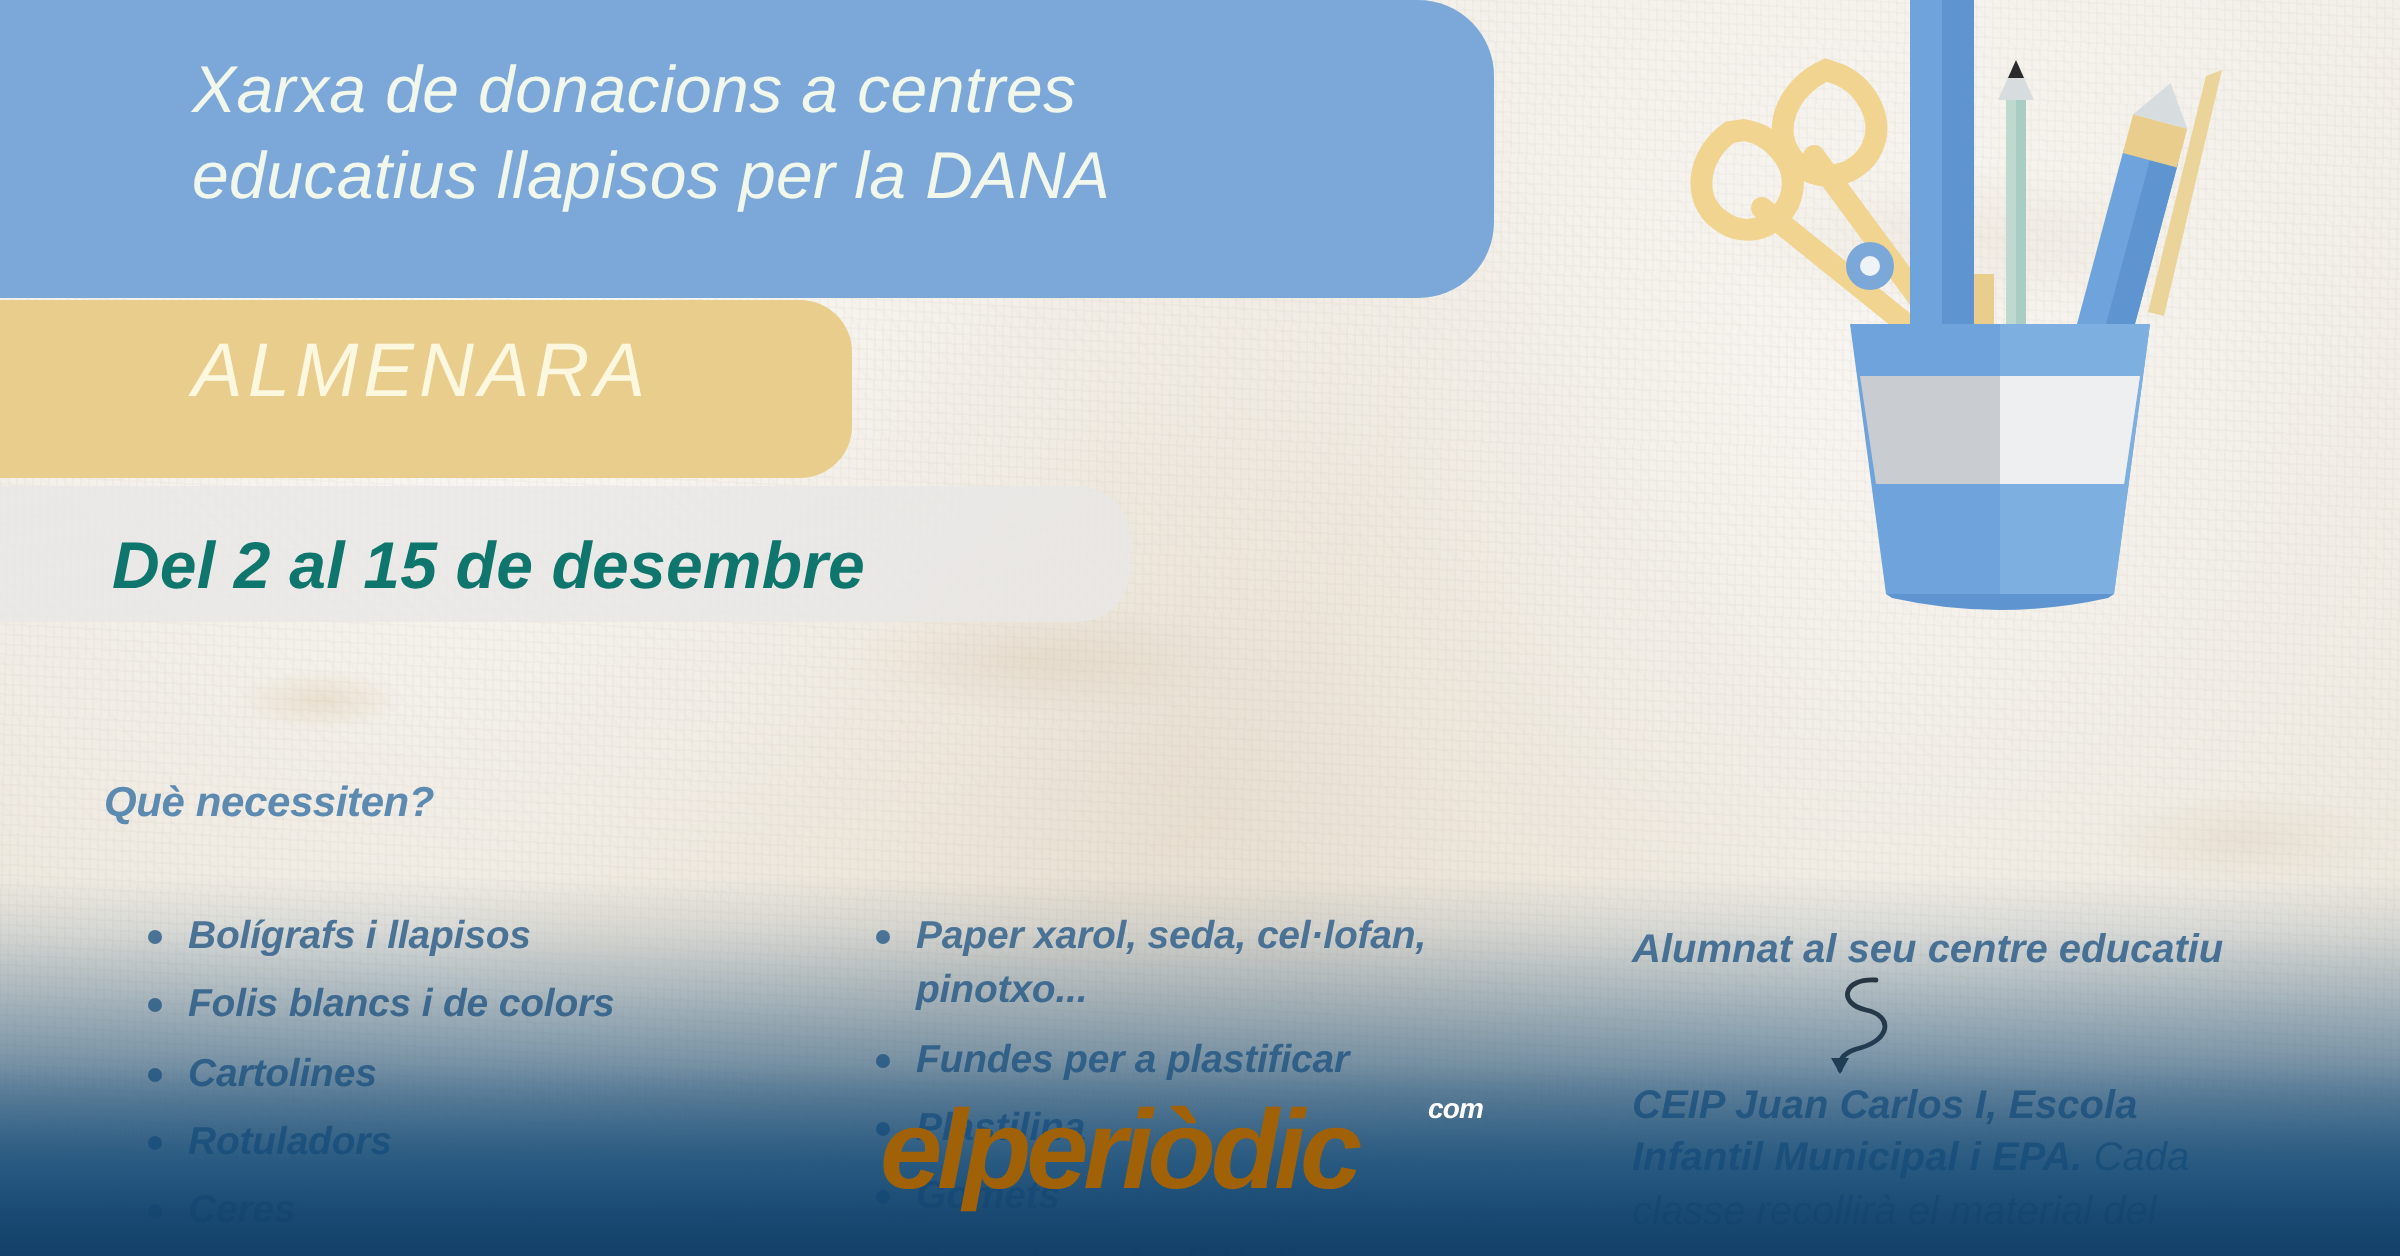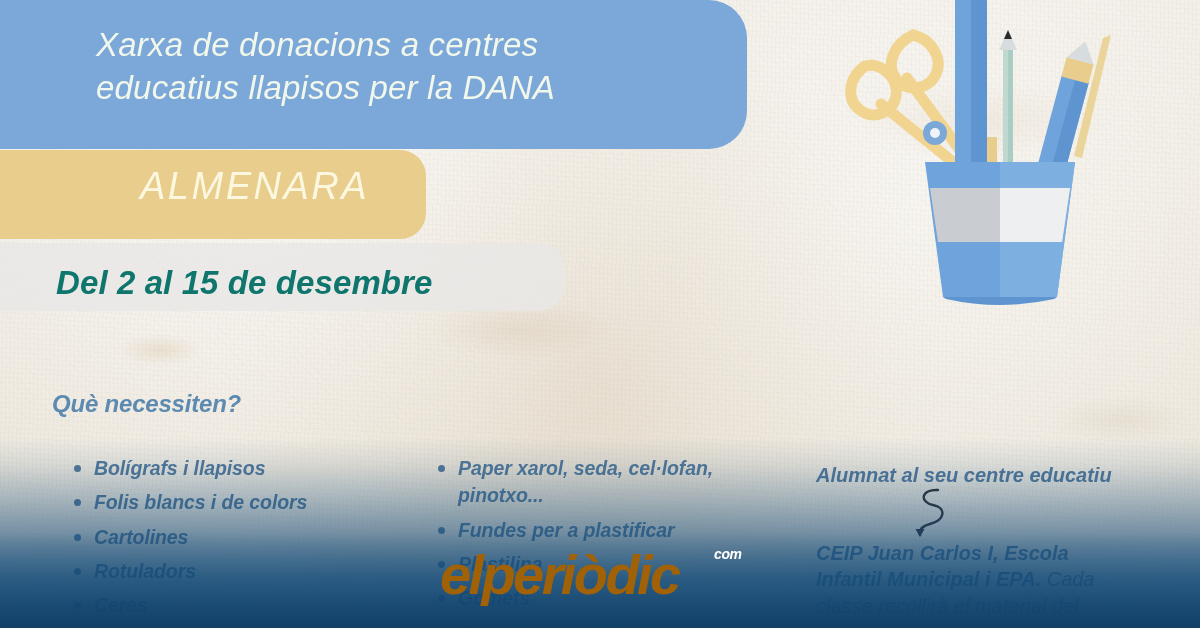--- a/index.html
+++ b/index.html
@@ -109,21 +109,20 @@
     border-radius: 0 26px 26px 0;
   }
   .hdr-yellow-text {
     position: absolute;
     left: 96px;
     top: 165px;
     color: #FCF7DF;
     font-size: 38px;
     letter-spacing: 2.5px;
     font-weight: 400;
-    margin-left: 44px;
   }
 
   
   .hdr-grey {
     position: absolute;
     left: -40px;
     top: 243px;
     width: 605px;
     height: 68px;
     background: rgba(233,231,230,0.80);
@@ -136,21 +135,21 @@
     color: #0f766e;
     font-size: 33px;
     font-weight: 700;
     letter-spacing: 0.1px;
   }
 
   
   .sec-head {
     position: absolute;
     color: #5C8AB0;
-    font-size: 24px;
+    font-size: 21px;
     font-weight: 700;
     letter-spacing: -0.2px;
   }
   #head-left  { left: 52px;  top: 390px; }
   #head-right { left: 816px; top: 390px; }
 
   
   .blist {
     position: absolute;
     margin: 0;

